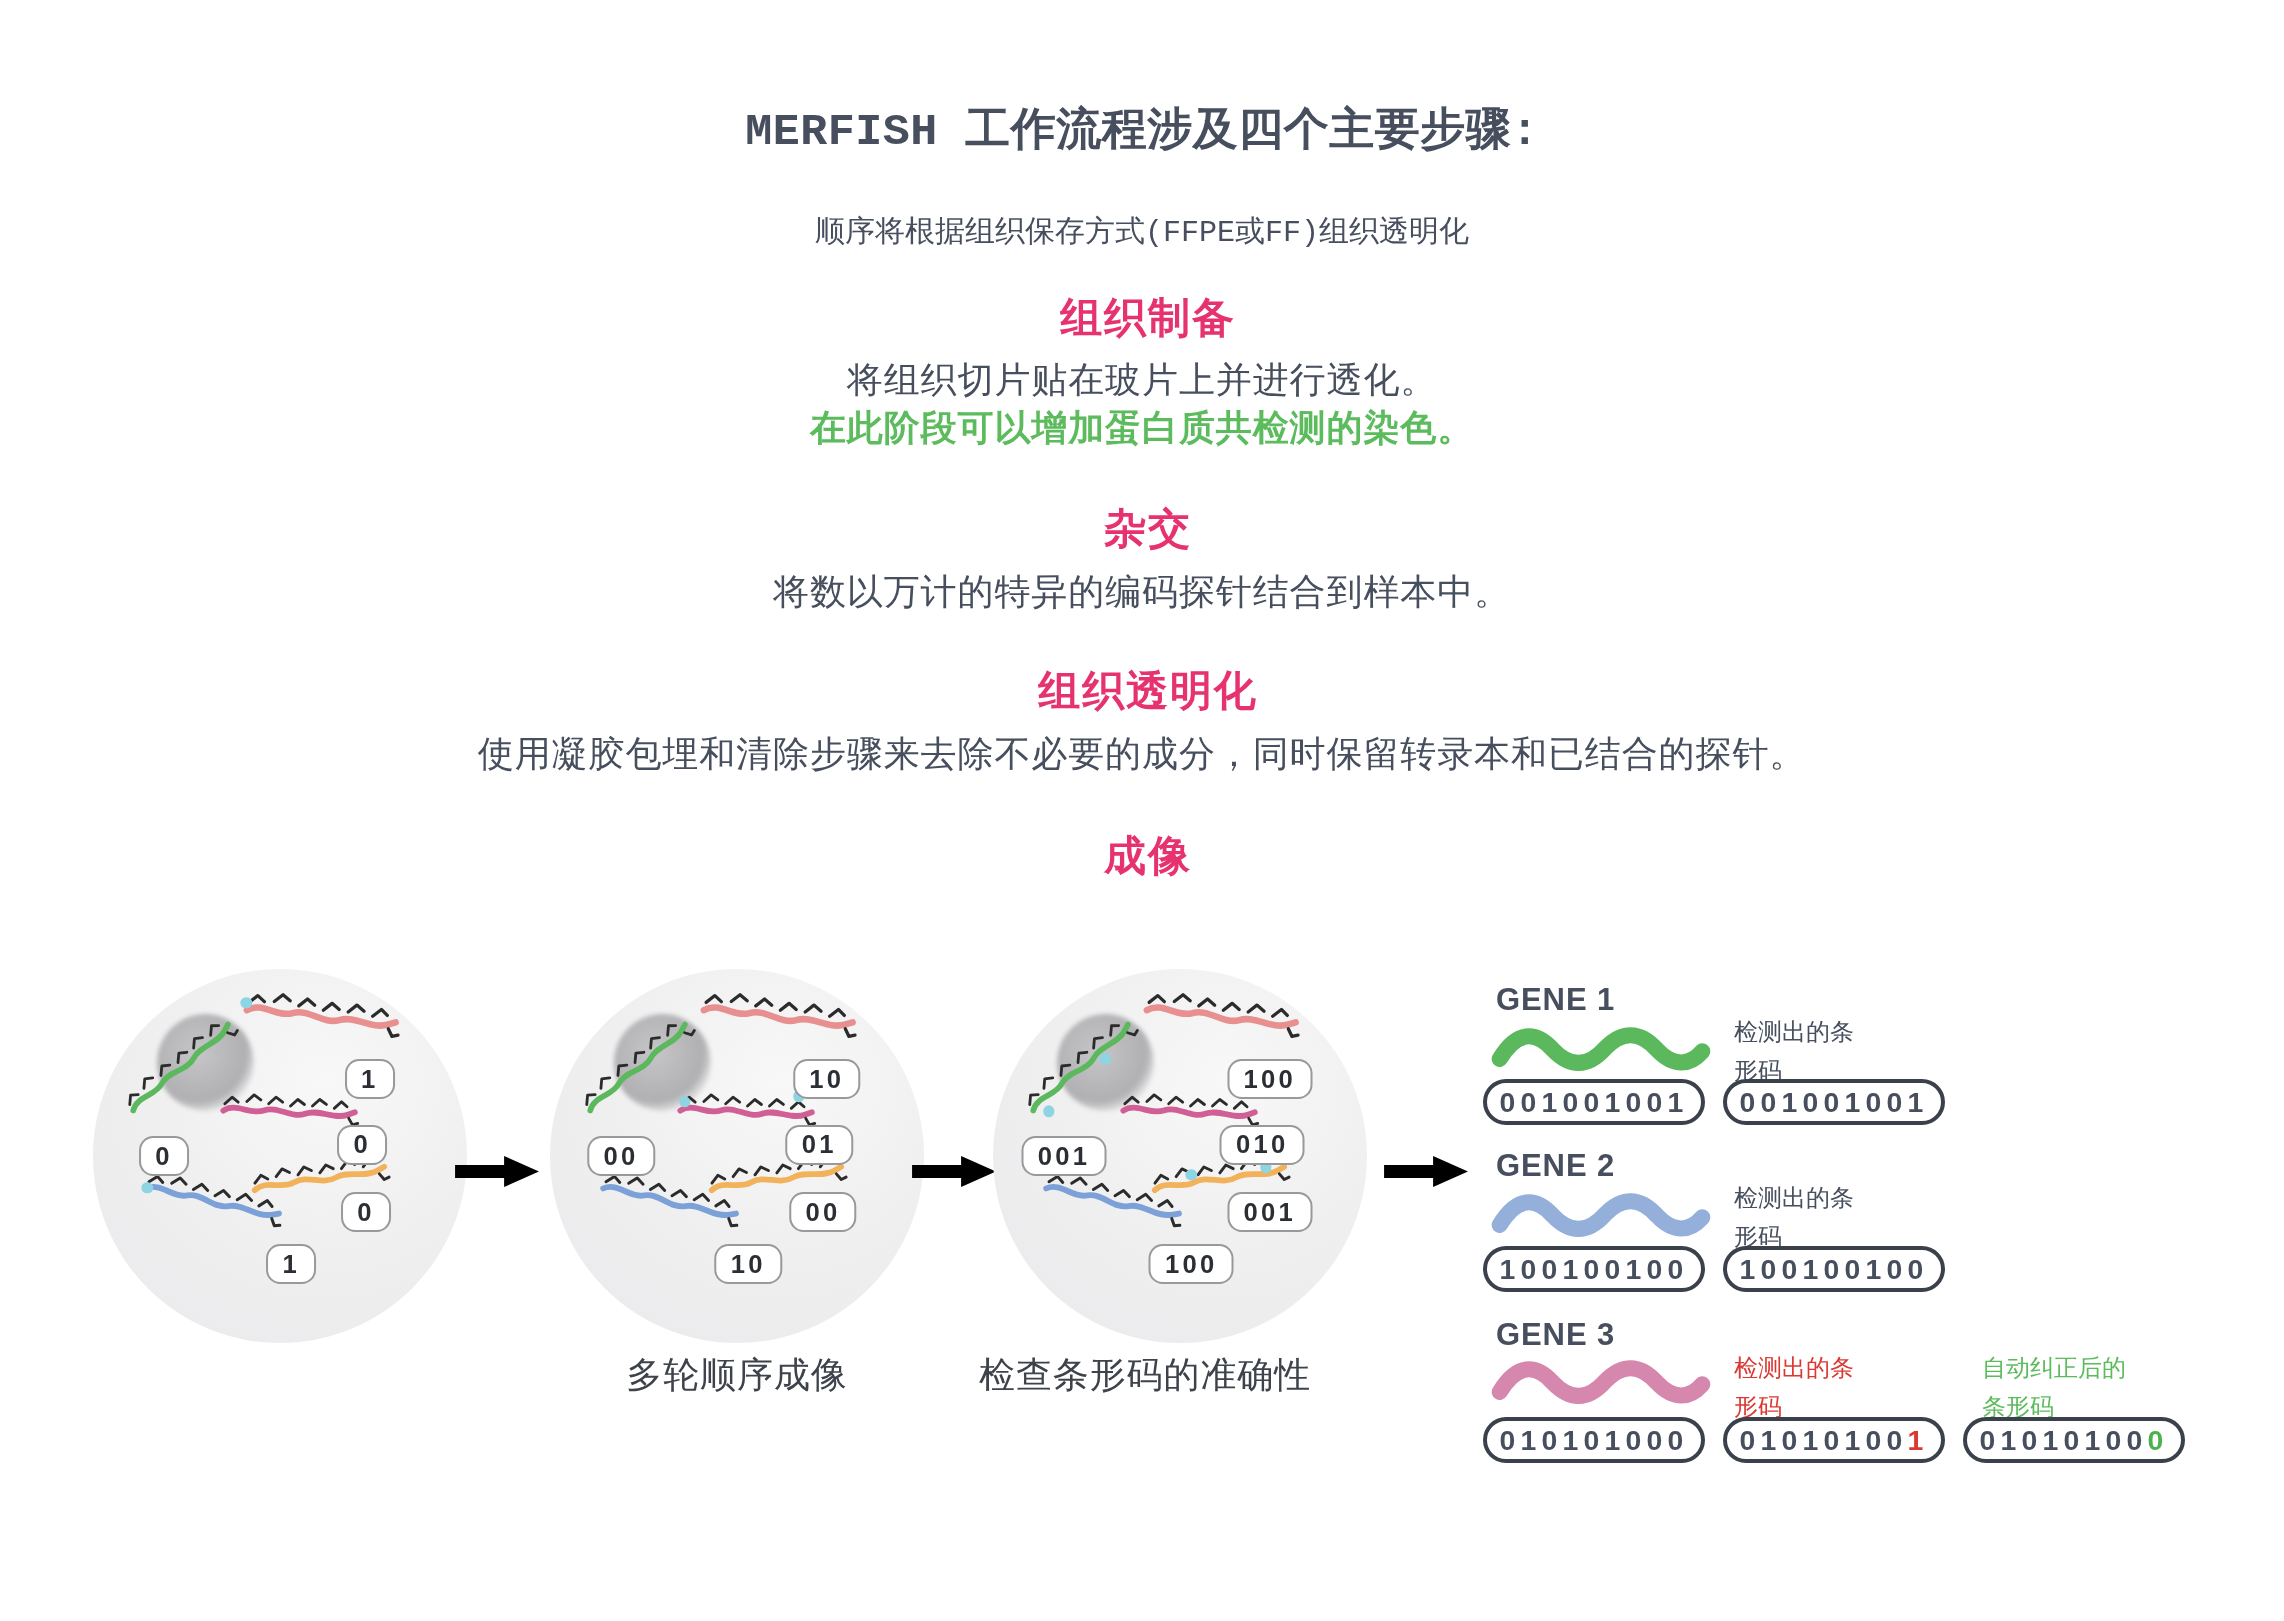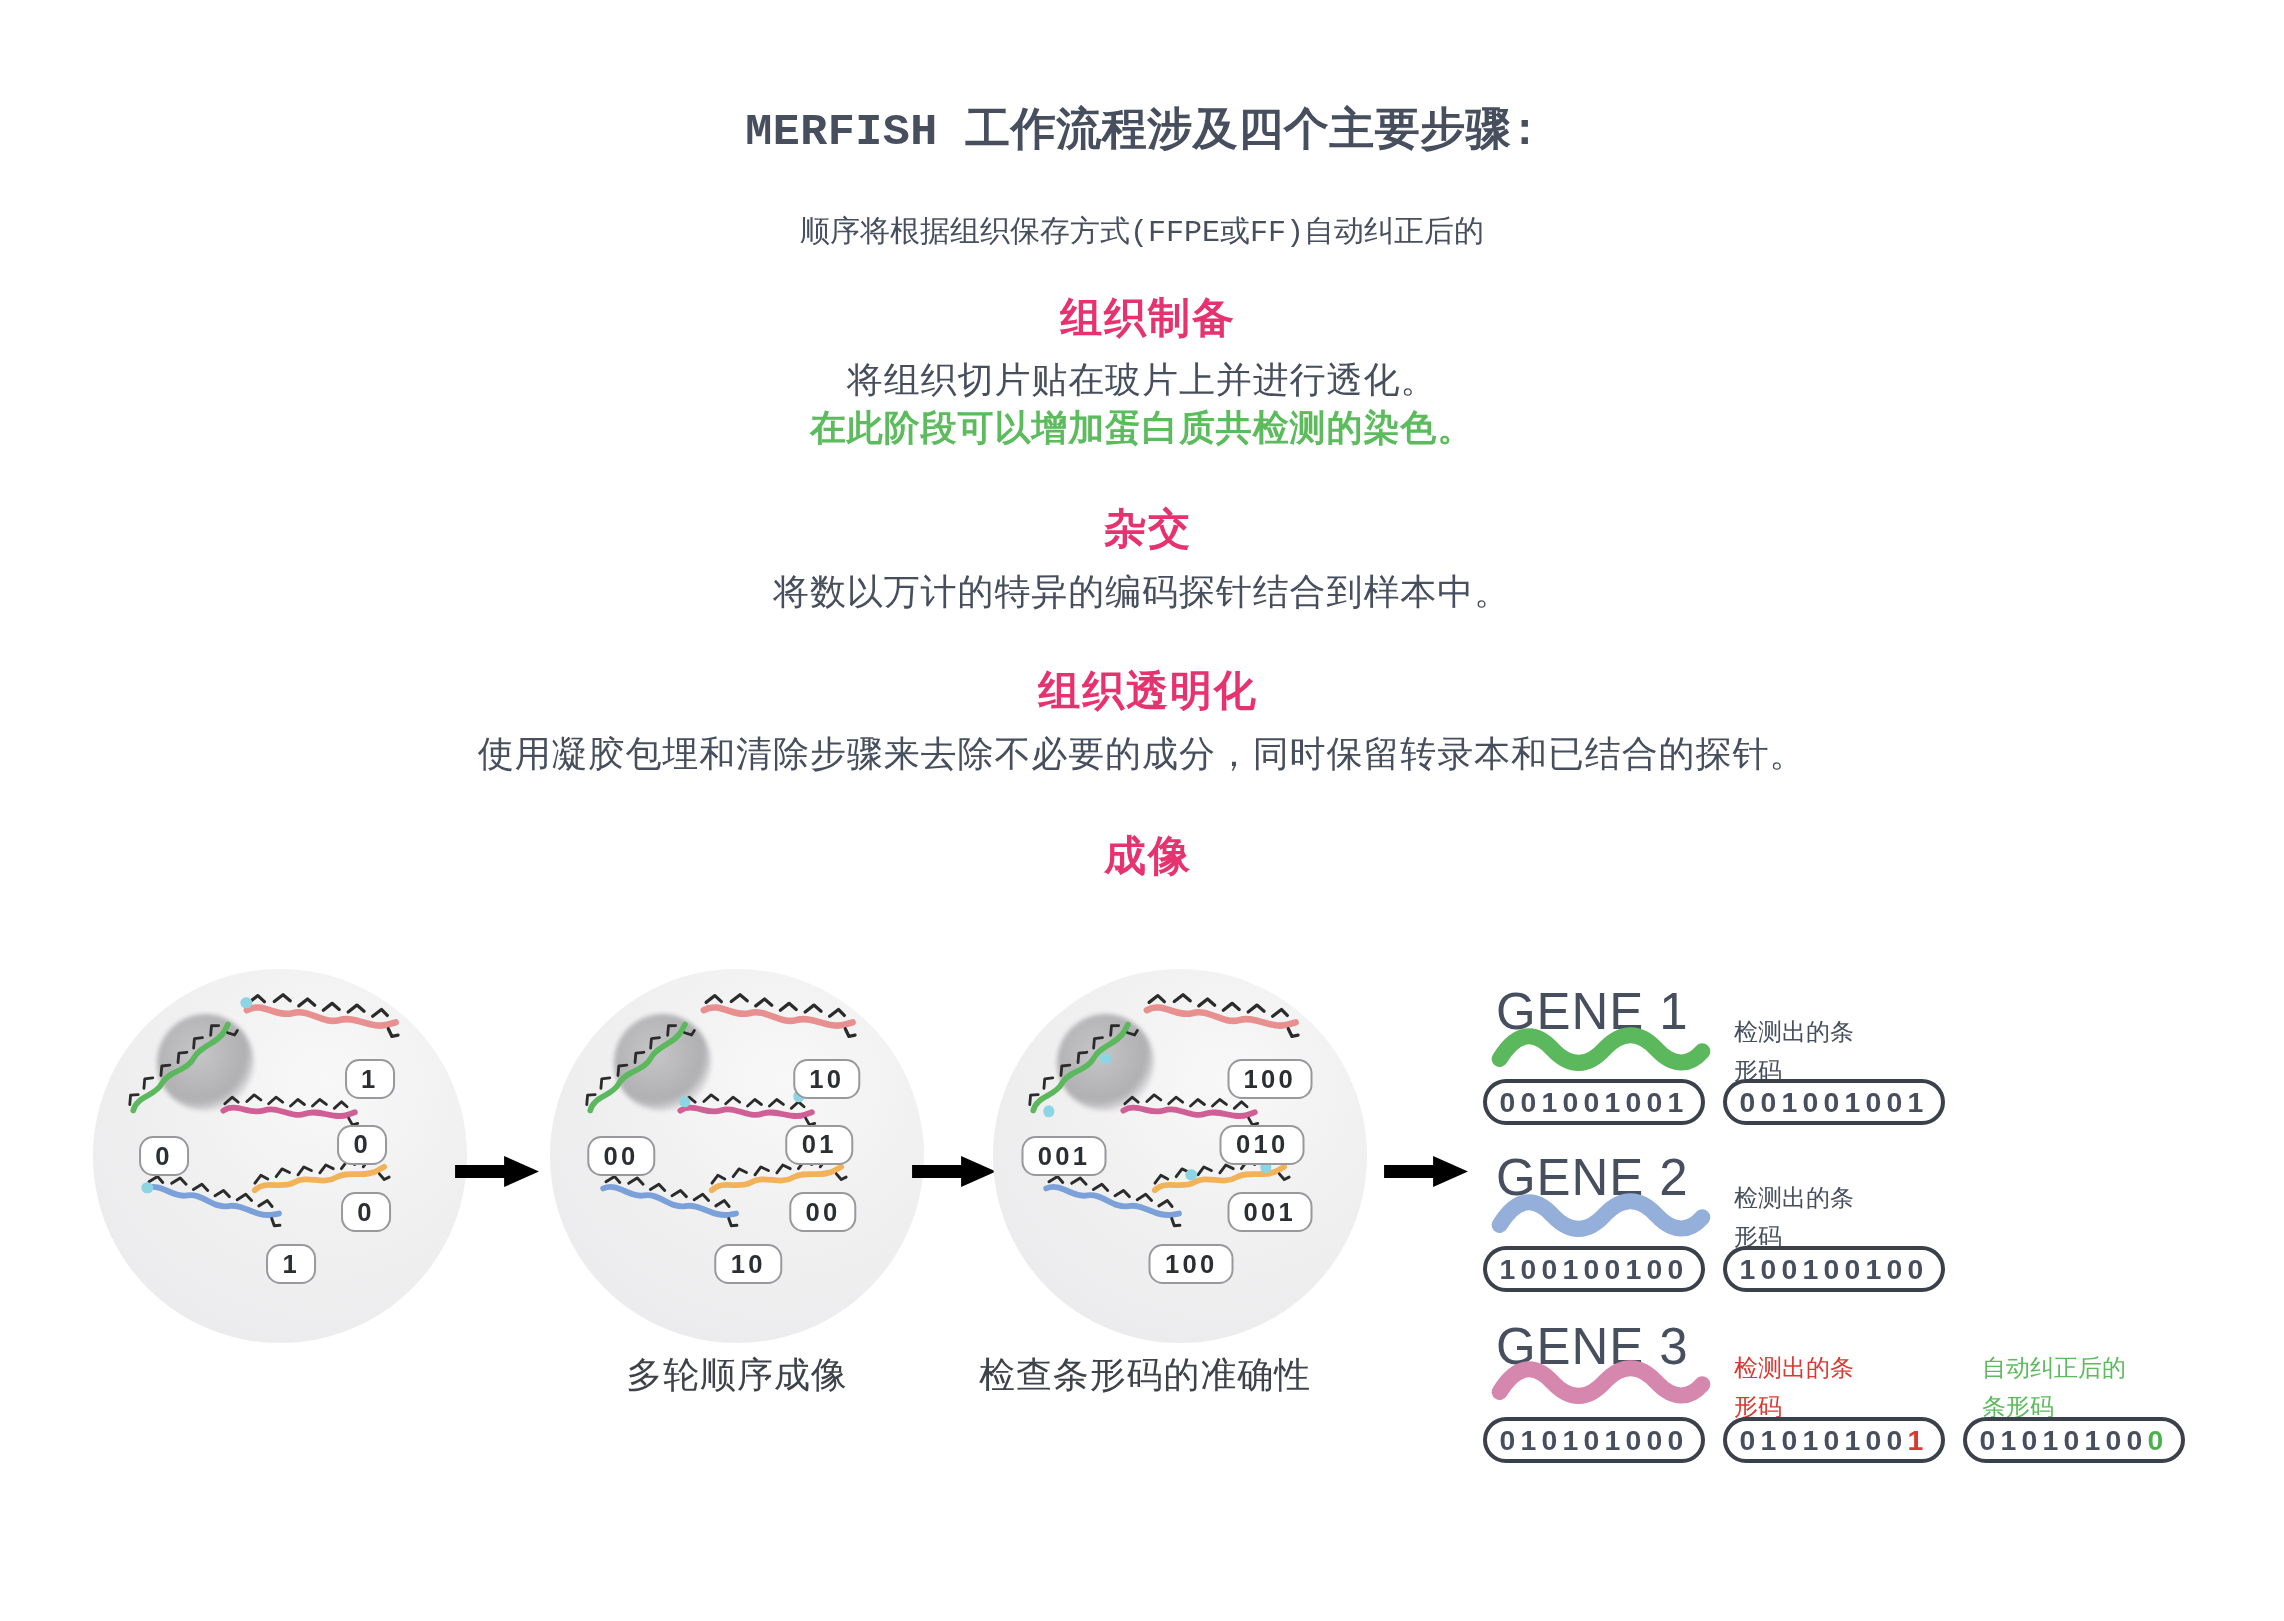--- a/index.html
+++ b/index.html
@@ -33,21 +33,21 @@
   .cpill{position:absolute;transform:translate(-50%,-50%);display:flex;align-items:center;justify-content:center;
          background:#ffffff;border:2.8px solid #97999D;border-radius:14.2px;height:36px;padding:0 14.2px;
          font-size:25.6px;font-weight:bold;color:#2B2F34;letter-spacing:3.3px;}
   .dot{position:absolute;width:11.4px;height:11.4px;border-radius:50%;background:#8ED5E3;transform:translate(-50%,-50%);}
   .cell-caption{font-size:36px;color:var(--caption);letter-spacing:0.9px;}
   .cap-left{font-size:31px;line-height:49px;white-space:pre-line;text-align:left;color:var(--caption);}
 
   .arrow{position:absolute;width:85px;height:33px;}
 
   
-  .gene-name{position:absolute;left:1496px;font-size:51px;font-weight:normal;color:var(--dark);letter-spacing:0.9px;}
+  .gene-name{position:absolute;left:1496px;font-size:31px;font-weight:bold;color:var(--dark);letter-spacing:0.9px;}
   .gene-wave{position:absolute;left:1494px;width:214px;height:53px;overflow:visible;}
   .det-label{position:absolute;left:1734px;font-size:24px;line-height:39px;white-space:pre-line;color:var(--dark);}
   .det-label.red{color:var(--red);}
   .det-label.green{color:var(--green);left:1982px;}
   .gpill{position:absolute;height:46px;width:222px;box-sizing:border-box;border:4.3px solid #3A414B;border-radius:23px;
          background:#ffffff;display:flex;align-items:center;justify-content:center;
          font-size:28.4px;font-weight:bold;color:var(--dark);letter-spacing:5.2px;}
   .gpill .err{color:var(--red);}
   .gpill .fix{color:#4CB04E;}
   .note-box{position:absolute;left:1968px;top:1128px;width:196px;height:175px;box-sizing:border-box;
@@ -72,21 +72,21 @@
       </g>
     </g>
     <path id="gene-wave-shape" d="M12,76 C48,16 88,16 124,56 C160,94 198,94 234,54 C270,16 308,16 344,56 C380,94 414,90 440,60" stroke="currentColor" stroke-width="34" fill="none" stroke-linecap="round"></path>
     <polygon id="arrow-shape" points="0,21 104,21 104,2 178,35 104,68 104,49 0,49"></polygon>
   </defs>
 </svg>
 
 <div class="page">
 
   <div class="abs ctr page-title" style="top:99px">MERFISH 工作流程涉及四个主要步骤:</div>
-  <div class="abs ctr page-subtitle" style="top:211px">顺序将根据组织保存方式(FFPE或FF)自动纠正后的</div>
+  <div class="abs ctr page-subtitle" style="top:211px">顺序将根据组织保存方式(FFPE或FF)组织透明化</div>
 
   <div class="abs ctr step-title" style="top:290px">组织制备</div>
   <div class="abs ctr step-body" style="top:356px">将组织切片贴在玻片上并进行透化。</div>
   <div class="abs ctr step-body green" style="top:404px">在此阶段可以增加蛋白质共检测的染色。</div>
 
   <div class="abs ctr step-title" style="top:501px">杂交</div>
   <div class="abs ctr step-body" style="top:568px">将数以万计的特异的编码探针结合到样本中。</div>
 
   <div class="abs ctr step-title" style="top:663px">组织透明化</div>
   <div class="abs ctr step-body" style="top:730px">使用凝胶包埋和清除步骤来去除不必要的成分，同时保留转录本和已结合的探针。</div>

